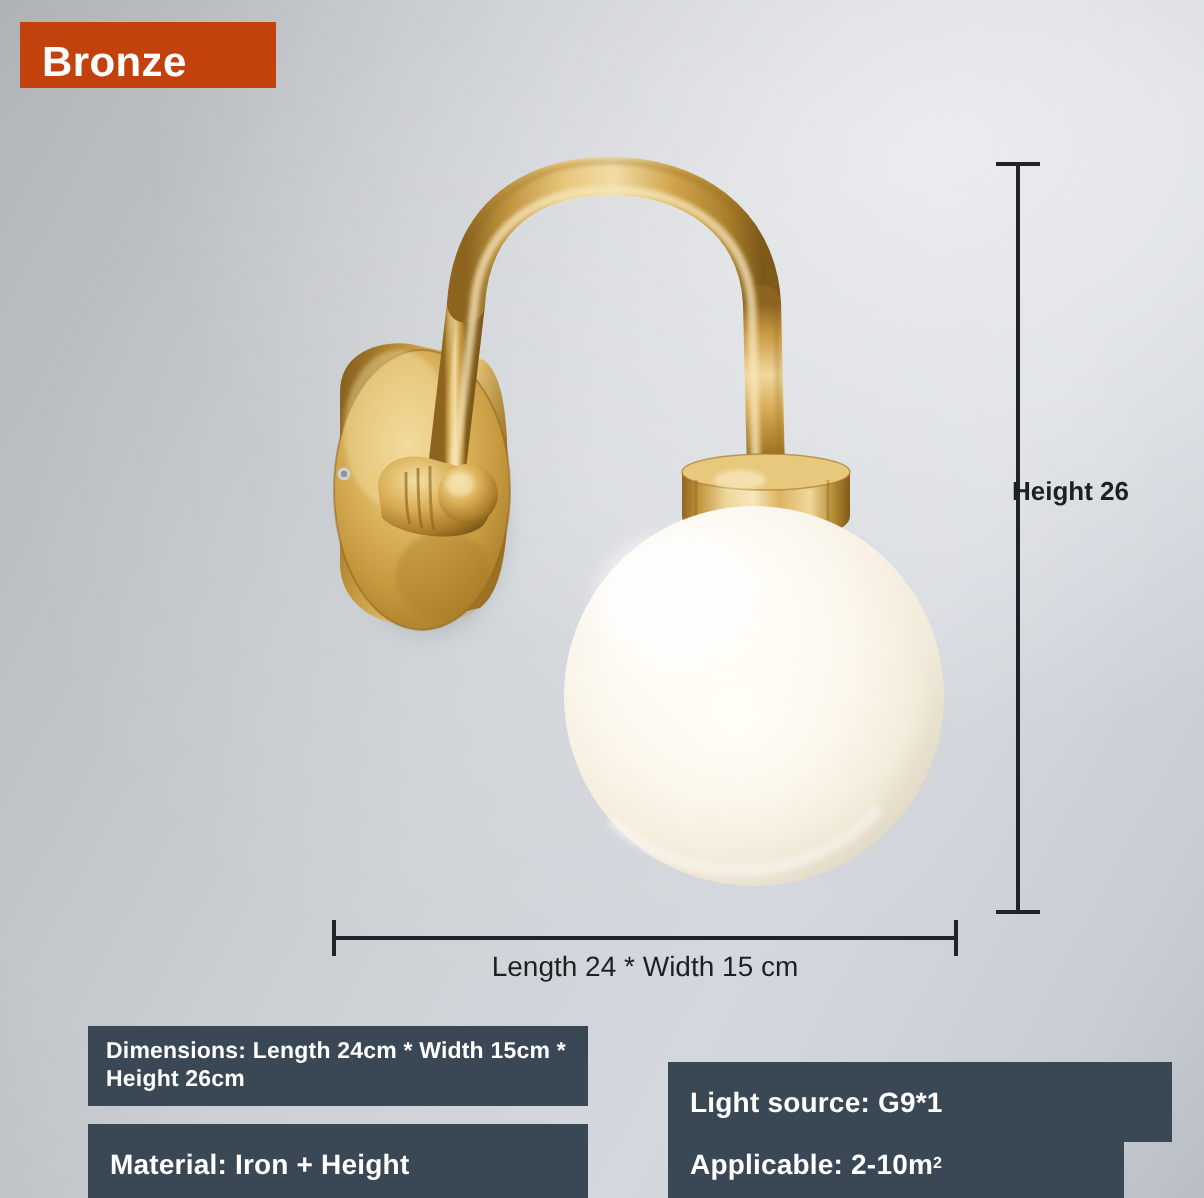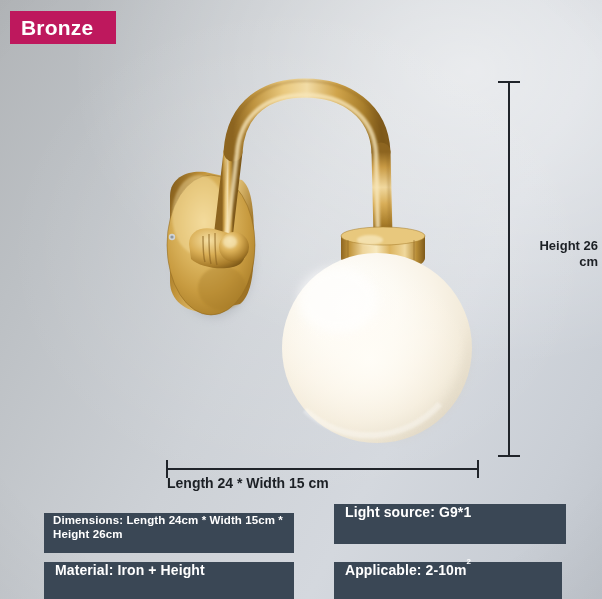--- a/index.html
+++ b/index.html
@@ -36,25 +36,25 @@
     inset: 0;
     background: radial-gradient(110% 105% at 50% 45%, rgba(0,0,0,0) 55%, rgba(0,0,0,0.10) 100%);
     pointer-events: none;
   }
 
   
   .badge {
     position: absolute;
     left: 10px;
     top: 11px;
-    width: 106px;
+    width: 128px;
     height: 33px;
-    background: #be185d;
+    background: #c2410c;
     display: flex;
-    align-items: center;
+    align-items: flex-end;
     padding-left: 11px;
     box-sizing: border-box;
     color: #ffffff;
     font-size: 21px;
     font-weight: 700;
     letter-spacing: .2px;
   }
 
   
   .lamp { position: absolute; left: 0; top: 0; width: 602px; height: 599px; }
@@ -76,21 +76,21 @@
     left: 498px;
   }
   .tick-h.top { top: 81px; }
   .tick-h.bot { top: 455px; }
 
   .dim-label-v {
     position: absolute;
     left: 506px;
     top: 238px;
     width: 92px;
-    text-align: right;
+    text-align: left;
     color: #1c2025;
     font-size: 13px;
     font-weight: 700;
     line-height: 16px;
   }
 
   .dim-line-h {
     position: absolute;
     left: 167px;
     top: 468px;
@@ -106,40 +106,42 @@
     top: 460px;
   }
   .tick-v.left { left: 166px; }
   .tick-v.right { left: 477px; }
 
   .dim-label-h {
     position: absolute;
     left: 167px;
     top: 475px;
     width: 311px;
+    text-align: center;
     color: #1c2025;
     font-size: 14px;
-    font-weight: 700;
+    font-weight: 400;
   }
 
   
   .spec {
     position: absolute;
     background: #3a4755;
     color: #ffffff;
     box-sizing: border-box;
     display: flex;
+    align-items: center;
     font-weight: 700;
     letter-spacing: .1px;
   }
   .spec.sm { font-size: 11.5px; line-height: 14px; padding: 0 9px; }
   .spec.lg { font-size: 14px; padding: 0 11px; }
 
   .spec-dimensions { left: 44px;  top: 513px; width: 250px; height: 40px; }
-  .spec-light      { left: 334px; top: 504px; width: 232px; height: 40px; }
+  .spec-light      { left: 334px; top: 531px; width: 252px; height: 40px; }
   .spec-material   { left: 44px;  top: 562px; width: 250px; height: 40px; }
   .spec-applicable { left: 334px; top: 562px; width: 228px; height: 40px; }
 
   .spec sup { font-size: 8px; vertical-align: super; line-height: 0; }
 </style>
 </head>
 <body>
 
 <div id="stage">
 
@@ -292,21 +294,20 @@
   <div class="badge">
     <span>Bronze</span>
   </div>
 
   <div class="tick-h top"></div>
   <div class="dim-line-v"></div>
   <div class="tick-h bot"></div>
 
   <div class="dim-label-v">
     <div>Height 26</div>
-    <div>cm</div>
   </div>
 
   <div class="tick-v left"></div>
   <div class="dim-line-h"></div>
   <div class="tick-v right"></div>
 
   <div class="dim-label-h">Length 24 * Width 15 cm</div>
 
   <div class="spec sm spec-dimensions">
     <span>Dimensions: Length 24cm * Width 15cm * Height 26cm</span>

